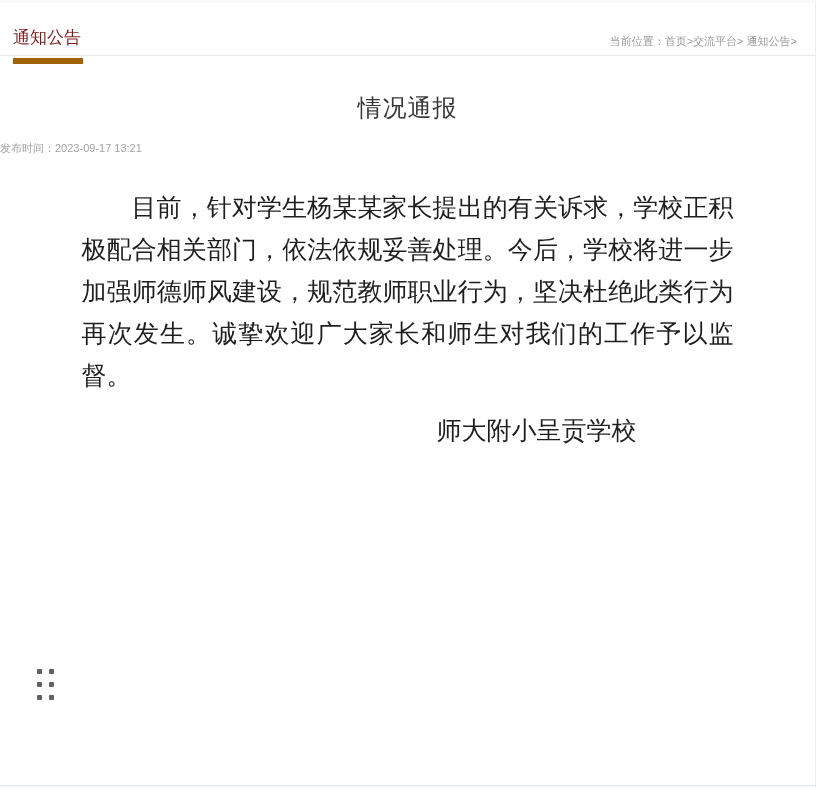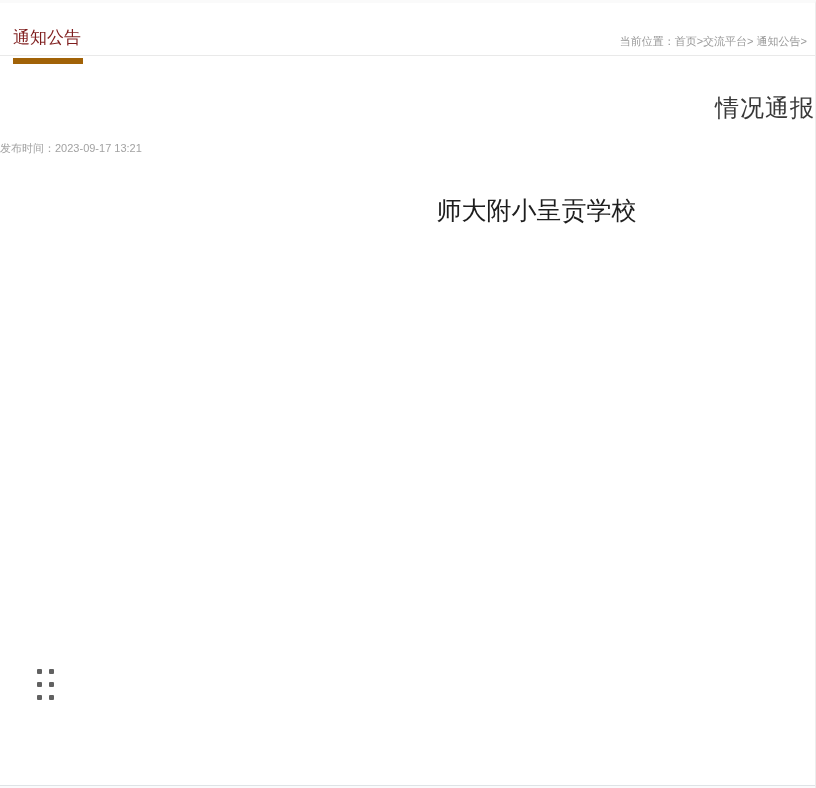--- a/index.html
+++ b/index.html
@@ -27,33 +27,33 @@
     top: 23px;
     padding: 0 2px 9px 0;
     font-size: 17px;
     color: #7f1d1d;
     border-bottom: 6px solid #a16207;
     cursor: pointer;
     z-index: 2;
   }
   .breadcrumb {
     position: absolute;
-    right: 8px;
+    right: 18px;
     top: 31px;
     font-size: 11px;
     color: #999999;
     cursor: pointer;
     text-align: right;
   }
 
   
   .article { position: relative; }
   .article-title {
     margin: 36px 0 0 0;
-    text-align: right;
+    text-align: center;
     font-size: 24px;
     font-weight: normal;
     letter-spacing: 1px;
     color: #383838;
   }
   .pub-time {
     margin-top: 17px;
     font-size: 11px;
     color: #a2a2a2;
   }
@@ -120,20 +120,21 @@
     <div class="tab">通知公告</div>
     <div class="breadcrumb">当前位置：首页&gt;交流平台&gt; 通知公告&gt;</div>
   </div>
 
   <div class="article">
     <h1 class="article-title">情况通报</h1>
 
     <div class="pub-time">发布时间：2023-09-17 13:21</div>
 
     <div class="body-text">
+      <p>目前，针对学生杨某某家长提出的有关诉求，学校正积极配合相关部门，依法依规妥善处理。今后，学校将进一步加强师德师风建设，规范教师职业行为，坚决杜绝此类行为再次发生。诚挚欢迎广大家长和师生对我们的工作予以监督。</p>
 
       <div class="signoff">
         <span>师大附小呈贡学校</span>
 
       </div>
     </div>
   </div>
 
   <div class="drag-dots">
     <i></i>

